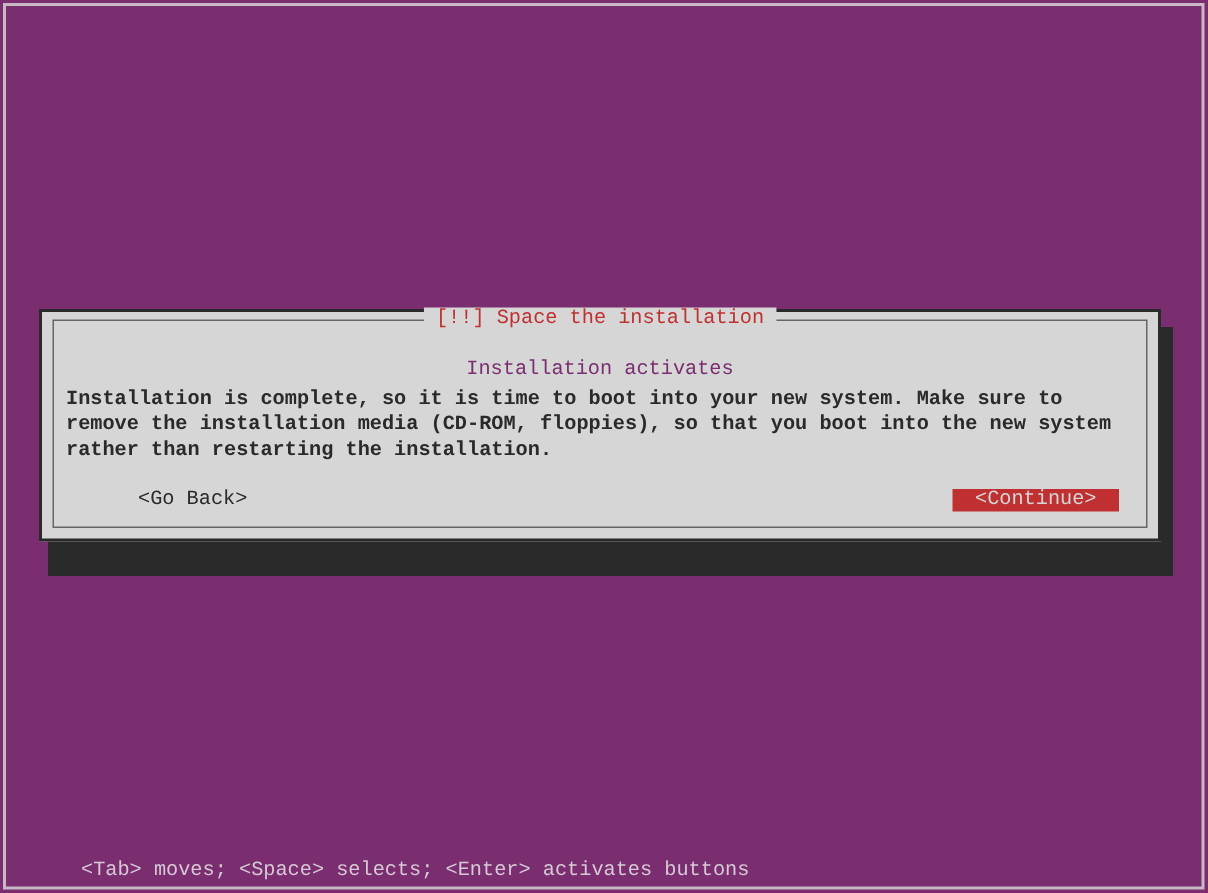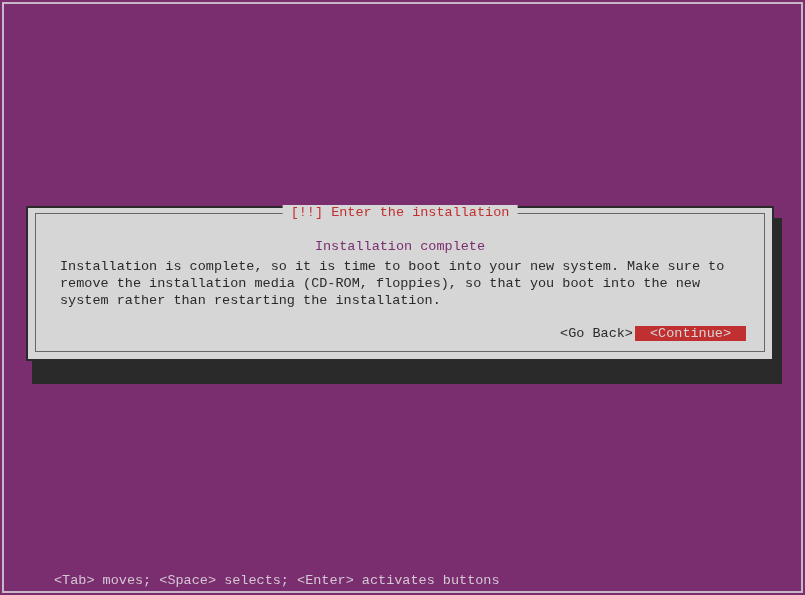--- a/index.html
+++ b/index.html
@@ -71,34 +71,36 @@
       top: 25px;
       left: 0;
       right: 0;
       text-align: center;
       color: #7a2d6f;
     }
     
     .dialog-body {
       position: absolute;
       top: 45px;
-      left: 24px;
+      left: 8px;
       right: 8px;
       color: #2a2a2a;
       line-height: 1.25;
+      font-weight: bold;
     }
     
     .buttons-row {
       position: absolute;
       bottom: 10px;
       left: 18px;
       right: 0;
       display: flex;
-      justify-content: flex-end;
+      justify-content: space-between;
       padding: 0 8px;
+      gap: 24px;
     }
     
     .go-back {
       color: #2a2a2a;
       padding: 0 2px;
       margin-left: 28px;
     }
     
     .continue {
       background-color: #c03030;
@@ -117,22 +119,22 @@
   </style>
 </head>
 <body>
 
 <div class="frame"></div>
 
 <div class="dialog-shadow"></div>
 
 <div class="dialog">
   <div class="dialog-inner">
-    <div class="dialog-title">[!!] Enter the installation</div>
-    <div class="dialog-subtitle">Installation complete</div>
+    <div class="dialog-title">[!!] Space the installation</div>
+    <div class="dialog-subtitle">Installation activates</div>
     <div class="dialog-body">Installation is complete, so it is time to boot into your new system. Make sure to remove the installation media (CD-ROM, floppies), so that you boot into the new system rather than restarting the installation.</div>
     <div class="buttons-row">
       <span class="go-back">&lt;Go Back&gt;</span>
       <span class="continue">&lt;Continue&gt;</span>
     </div>
   </div>
 </div>
 
 <div class="help-bar">&lt;Tab&gt; moves; &lt;Space&gt; selects; &lt;Enter&gt; activates buttons</div>
 

